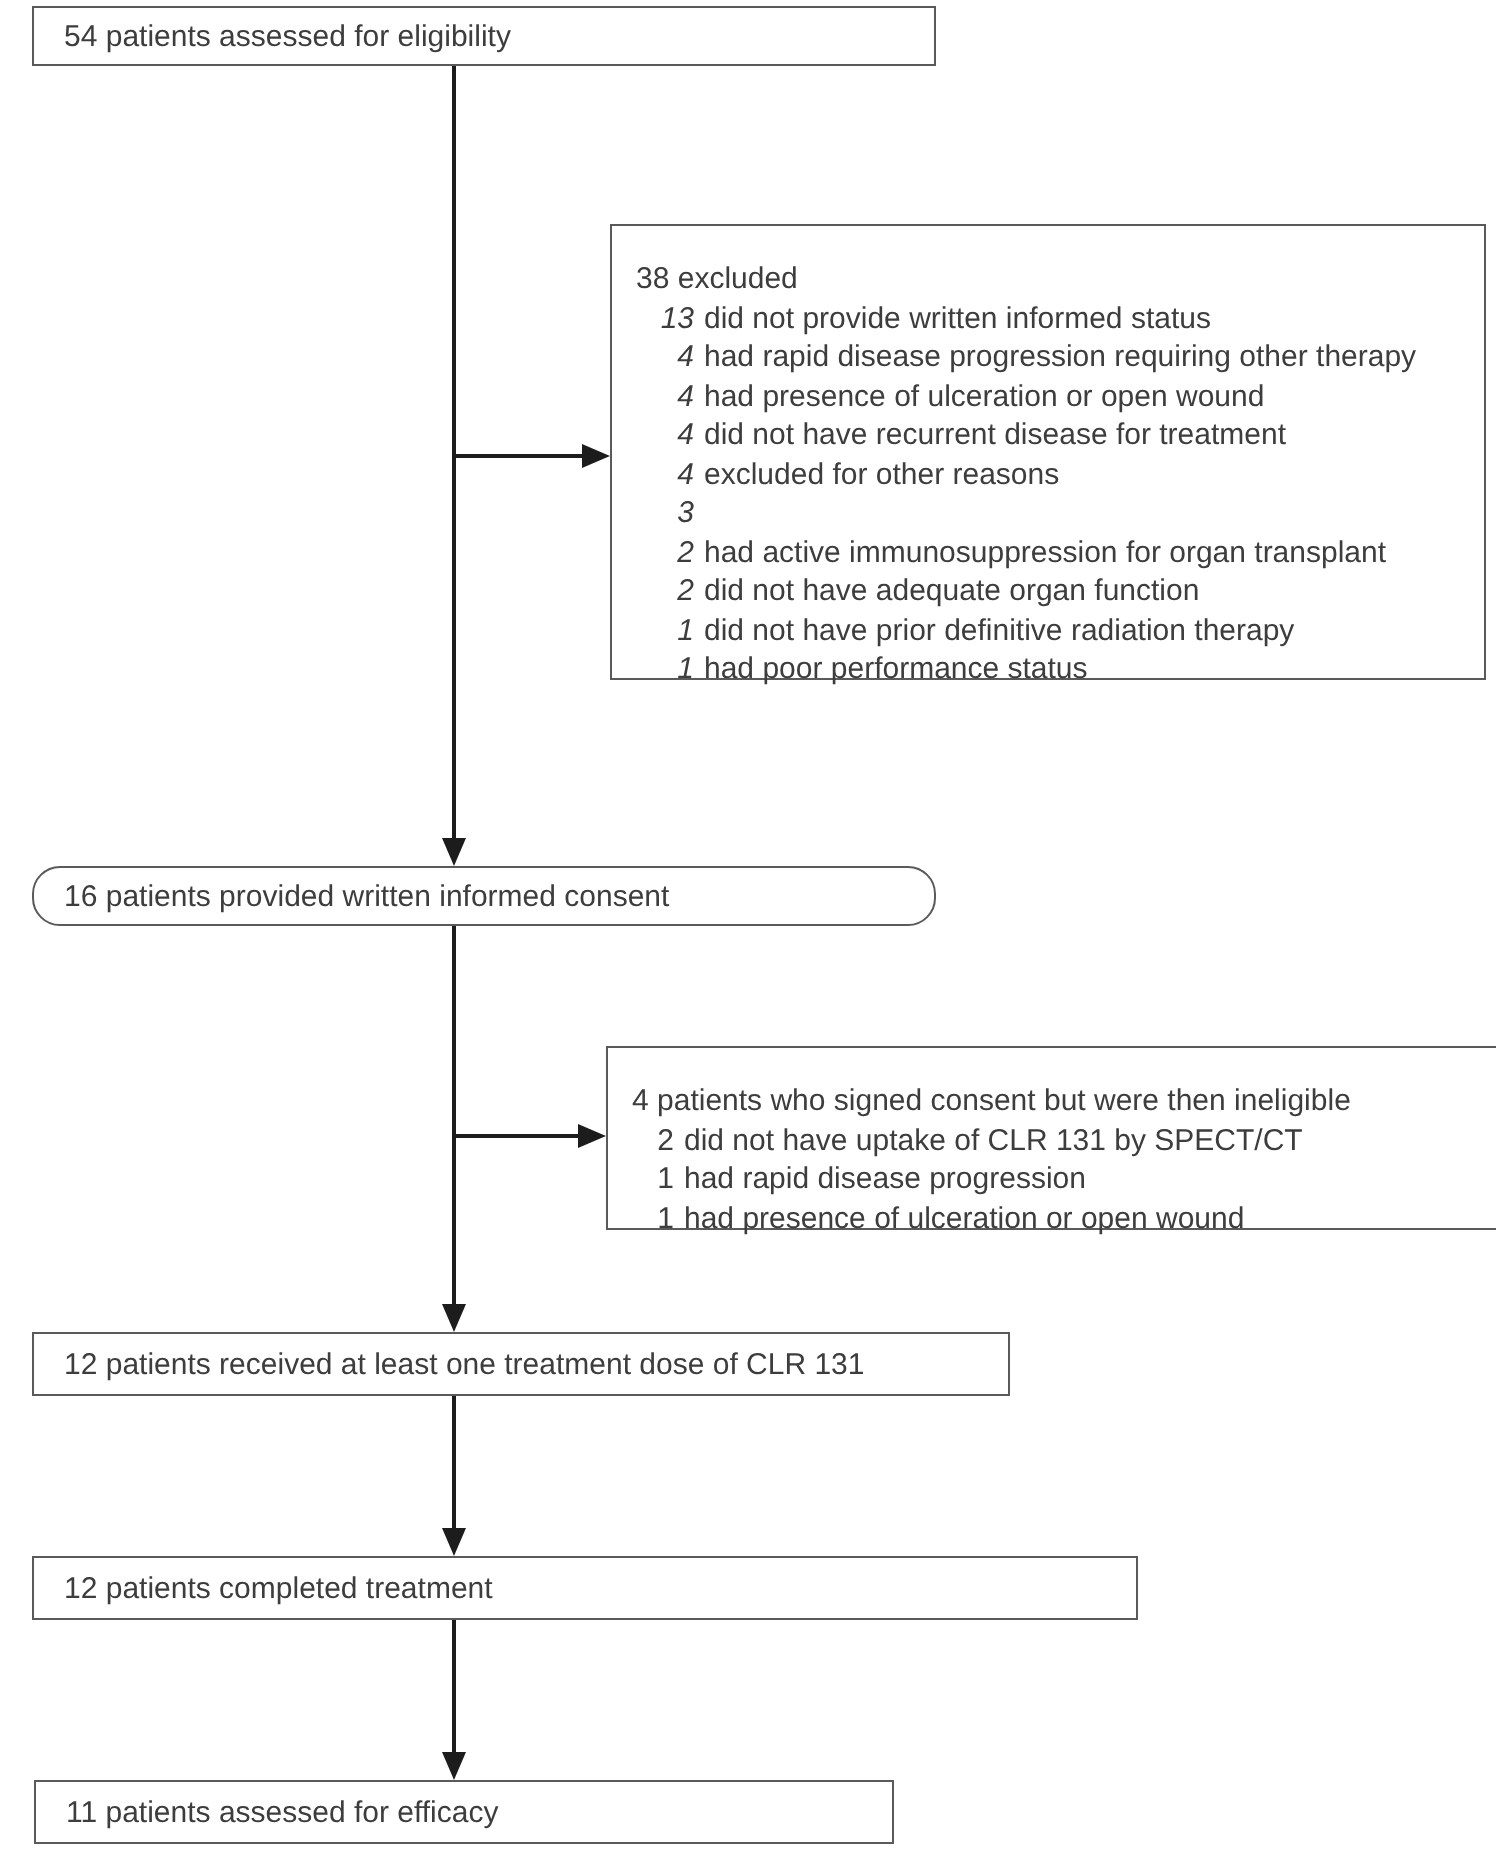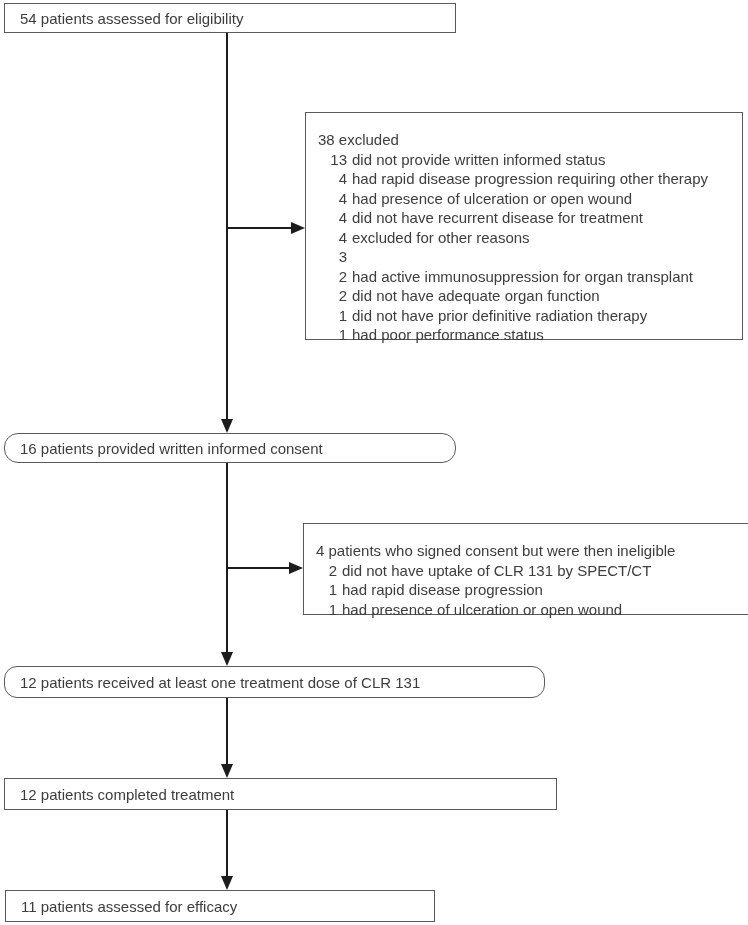--- a/index.html
+++ b/index.html
@@ -20,40 +20,41 @@
   .box {
     position: absolute;
     border: 1.5px solid var(--border, #5a5a5a);
     background: #ffffff;
     box-sizing: border-box;
   }
   .simple-box {
     display: flex;
     align-items: center;
     padding-left: 15px;
+    margin-left: 12px;
   }
   .multi-box {
     padding: 17px 8px 0 12px;
     line-height: 19.5px;
   }
   .excl-heading {
     display: block;
     white-space: nowrap;
   }
   .excl-item {
     display: flex;
     margin-left: 12px;
     white-space: nowrap;
   }
   .excl-item .num {
     flex: none;
     text-align: right;
     margin-right: 5px;
   }
-  .num-w2 .num { width: 17px; }
+  .num-w2 .num { width: 17px; font-style: italic; }
   .num-w1 .num { width: 9px; }
   .vline {
     position: absolute;
     width: 2px;
     background: var(--arrow, #1c1c1c);
   }
   .hline {
     position: absolute;
     height: 2px;
     background: var(--arrow, #1c1c1c);
@@ -158,21 +159,21 @@
     <div class="excl-item">
       <span class="num">1</span>
       <span>had rapid disease progression</span>
     </div>
     <div class="excl-item">
       <span class="num">1</span>
       <span>had presence of ulceration or open wound</span>
     </div>
   </div>
 
-  <div class="box simple-box" style="left:4px; top:666px; width:541px; height:32px;border-radius:13px;">
+  <div class="box simple-box" style="left:4px; top:666px; width:489px; height:32px;">
     <span>12 patients received at least one treatment dose of CLR 131</span>
   </div>
 
   <div class="box simple-box" style="left:4px; top:778px; width:553px; height:32px;">
     <span>12 patients completed treatment</span>
   </div>
 
   <div class="box simple-box" style="left:5px; top:890px; width:430px; height:32px;">
     <span>11 patients assessed for efficacy</span>
   </div>

